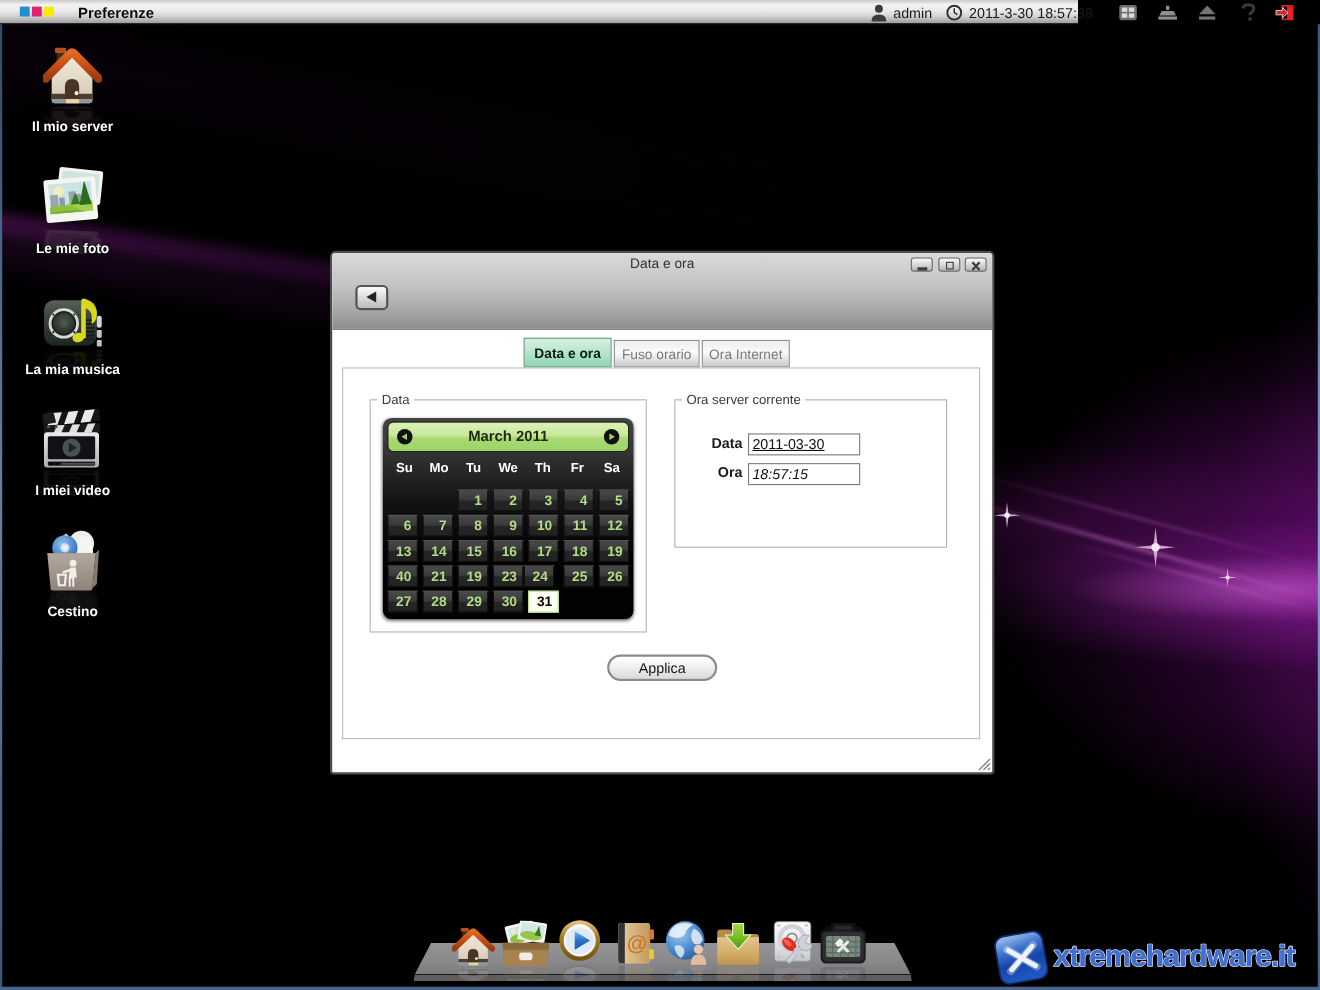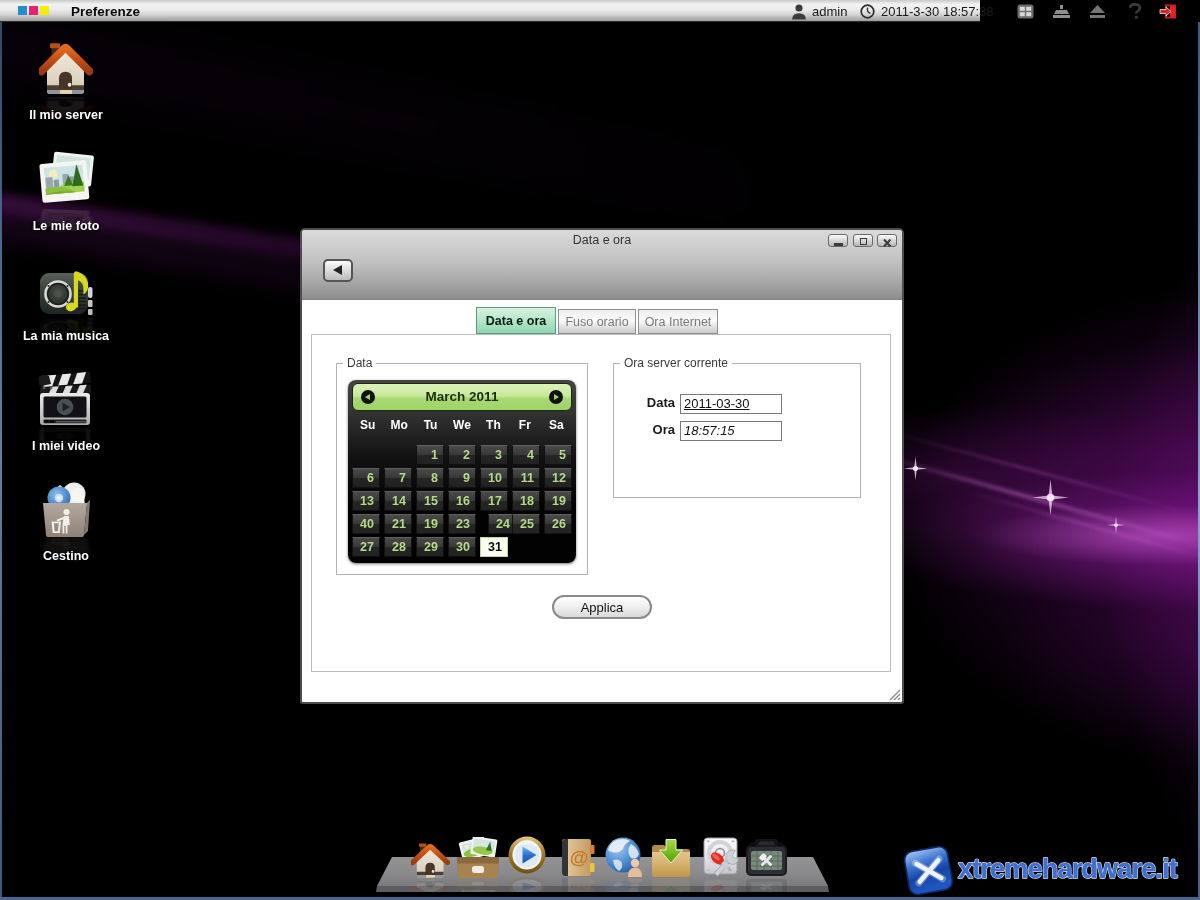--- a/index.html
+++ b/index.html
@@ -552,21 +552,21 @@
           <div class="cell" style="left:96px;">16</div>
           <div class="cell" style="left:128px;">17</div>
           <div class="cell" style="left:160px;">18</div>
           <div class="cell" style="left:192px;">19</div>
       </div>
       <div class="calrow" style="top:134px;">
         <div class="cell" style="left:0px;">40</div>
           <div class="cell" style="left:32px;">21</div>
           <div class="cell" style="left:64px;">19</div>
           <div class="cell" style="left:96px;">23</div>
-          <div class="cell" style="left:136px;">24</div>
+          <div class="cell" style="left:124px;">24</div>
           <div class="cell" style="left:160px;">25</div>
           <div class="cell" style="left:192px;">26</div>
       </div>
       <div class="calrow" style="top:157px;">
         <div class="cell" style="left:0px;">27</div>
           <div class="cell" style="left:32px;">28</div>
           <div class="cell" style="left:64px;">29</div>
           <div class="cell" style="left:96px;">30</div>
           <div class="cell sel" style="left:128px;">31</div>
       </div>

